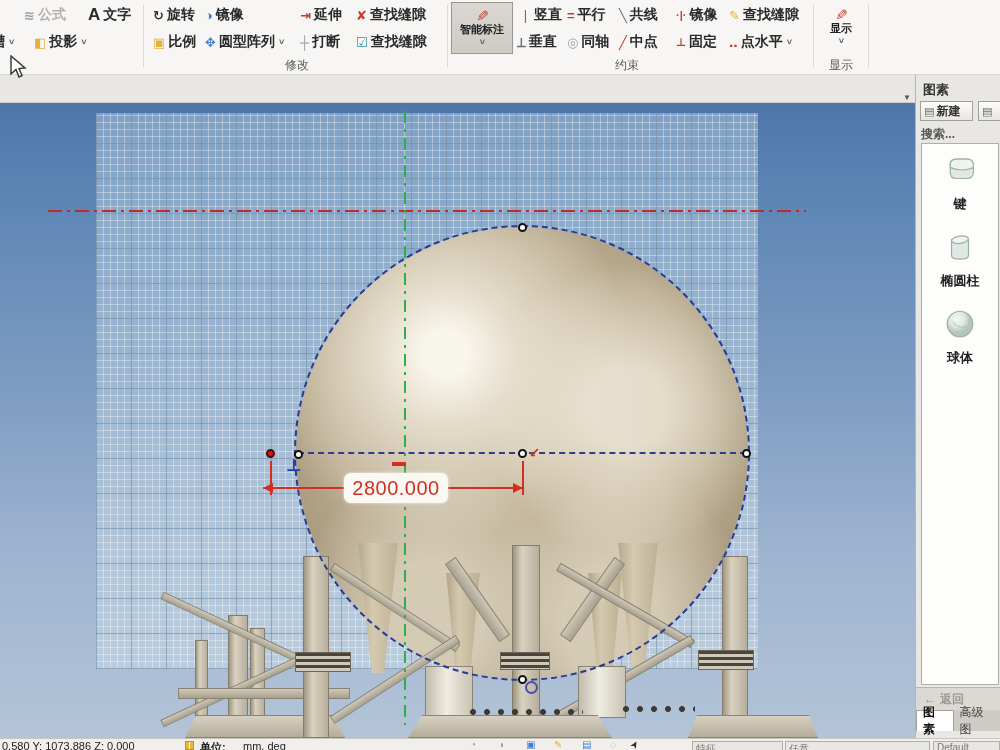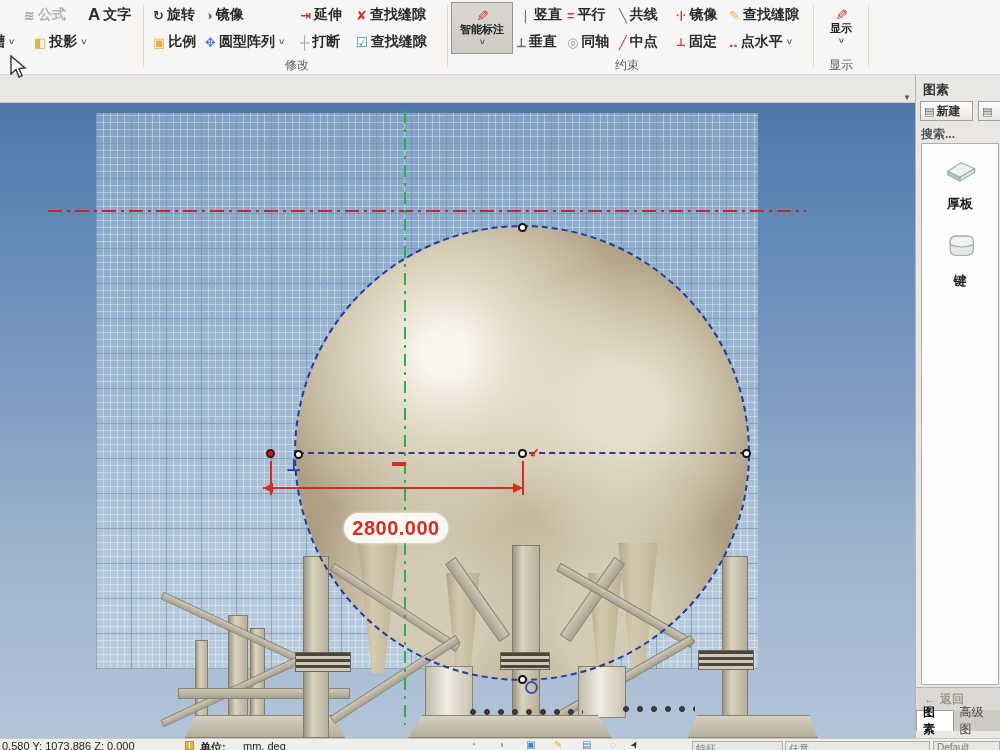--- a/index.html
+++ b/index.html
@@ -65,22 +65,22 @@
     border:2px dashed #2b3a8c;}
   #navy-diam{position:absolute;left:298px;top:349px;width:448px;height:0;
     border-top:2px dashed #2f3d8e;}
   .pt{position:absolute;width:9px;height:9px;border-radius:50%;background:#fff;border:2.5px solid #111;}
   .pt-red{background:#cf1616;border-color:#43120e;}
   #sel-ring{position:absolute;left:525px;top:578px;width:13px;height:13px;border-radius:50%;border:2px solid #3f51b5;}
   #perp-sym{position:absolute;left:286px;top:352px;color:#1f3fae;font-size:17px;font-weight:700;}
   .dimline{position:absolute;background:#d22f23;}
   .arrow{position:absolute;width:0;height:0;border-style:solid;}
   #dim-label{position:absolute;left:344px;top:370px;width:104px;height:30px;background:#faf8f3;
-    border-radius:15px;display:flex;align-items:center;justify-content:center;
-    color:#d22f23;font-size:20px;font-weight:700;letter-spacing:.5px;box-shadow:0 0 3px rgba(255,255,255,.8);margin-top:40px;}
+    border-radius:7px;display:flex;align-items:center;justify-content:center;
+    color:#d22f23;font-size:20px;font-weight:400;letter-spacing:.5px;box-shadow:0 0 3px rgba(255,255,255,.8);}
   #dim-tick{position:absolute;left:392px;top:359px;width:14px;height:4px;background:#d22f23;}
   #fix-glyph{position:absolute;left:529px;top:342px;color:#d22f23;font-size:13px;font-weight:700;}
 
   
   #panel{position:absolute;left:915px;top:75px;width:85px;height:663px;background:#e9e7e3;
     border-left:1px solid #b8b5af;}
   #panel-title{position:absolute;left:7px;top:6px;font-size:13px;font-weight:700;color:#333;}
   .pbtn{position:absolute;top:26px;height:20px;background:linear-gradient(#fefdfc,#e9e6e1);
     border:1px solid #a39f98;display:flex;align-items:center;gap:2px;font-size:12px;font-weight:600;
     color:#333;padding:0 3px;overflow:hidden;}
@@ -302,40 +302,53 @@
   <div class="pbtn" style="left:4px;width:53px">
     <span class="ric ic-steel" style="font-size:11px">▤</span>
     <span>新建</span>
   </div>
   <div class="pbtn" style="left:62px;width:23px">
     <span class="ric ic-steel" style="font-size:11px">▤</span>
   </div>
   <div id="search-box">搜索...</div>
   <div id="itemlist">
 
-  <div class="sidebar-item">
-    <span class="itm-icon"><svg width="34" height="34" viewBox="0 0 28 28">
-            <polygon points="4,15 15,8 26,13 14,20" fill="#eef3ef" stroke="#9fb0a8"></polygon>
-            <polygon points="4,15 14,20 14,23 4,18" fill="#b6c5bd" stroke="#9fb0a8"></polygon>
-            <polygon points="14,20 26,13 26,16 14,23" fill="#dfe8e3" stroke="#9fb0a8"></polygon>
-          </svg></span>
-    <span class="itm-label">厚板</span>
-  </div>
 
   <div class="sidebar-item">
     <span class="itm-icon"><svg width="34" height="34" viewBox="0 0 28 28">
             <path d="M6 9 Q6 5 12 5 L20 5 Q25 5 25 10 L25 16 Q25 21 19 21 L11 21 Q6 21 6 16 Z" fill="#dfe8e3" stroke="#9fb0a8"></path>
             <path d="M6 9 Q6 5 12 5 L20 5 Q25 5 25 10 L25 12 Q16 16 6 12 Z" fill="#eef3ef" stroke="#9fb0a8"></path>
           </svg></span>
     <span class="itm-label">键</span>
   </div>
 
 
-
-
+  <div class="sidebar-item">
+    <span class="itm-icon"><svg width="34" height="34" viewBox="0 0 28 28">
+            <path d="M7 8 L7 21 Q7 24 14 24 Q21 24 21 21 L21 8 Z" fill="#dfe8e3" stroke="#9fb0a8"></path>
+            <ellipse cx="14" cy="8" rx="7" ry="3" fill="#eef3ef" stroke="#9fb0a8" transform="rotate(-8 14 8)"></ellipse>
+          </svg></span>
+    <span class="itm-label">椭圆柱</span>
+  </div>
+
+
+  <div class="sidebar-item">
+    <span class="itm-icon"><svg width="34" height="34" viewBox="0 0 28 28">
+            <defs>
+              <radialGradient id="sg" cx="38%" cy="32%">
+                <stop offset="0%" stop-color="#f4f8f5"></stop>
+                <stop offset="60%" stop-color="#dfe8e3"></stop>
+                <stop offset="100%" stop-color="#b6c5bd"></stop>
+              </radialGradient>
+            </defs>
+            <circle cx="14" cy="14" r="10.5" fill="url(#sg)" stroke="#9fb0a8"></circle>
+            <path d="M8 12 Q12 18 19 16" fill="none" stroke="#9fb0a8" opacity=".5"></path>
+          </svg></span>
+    <span class="itm-label">球体</span>
+  </div>
 </div>
   <div id="back-row">
     <span class="bk">←</span>
     <span class="bk">返回</span>
   </div>
   <div class="tabs">
     <div class="tab active">图素</div>
     <div class="tab">高级图</div>
   </div>
 </div>

